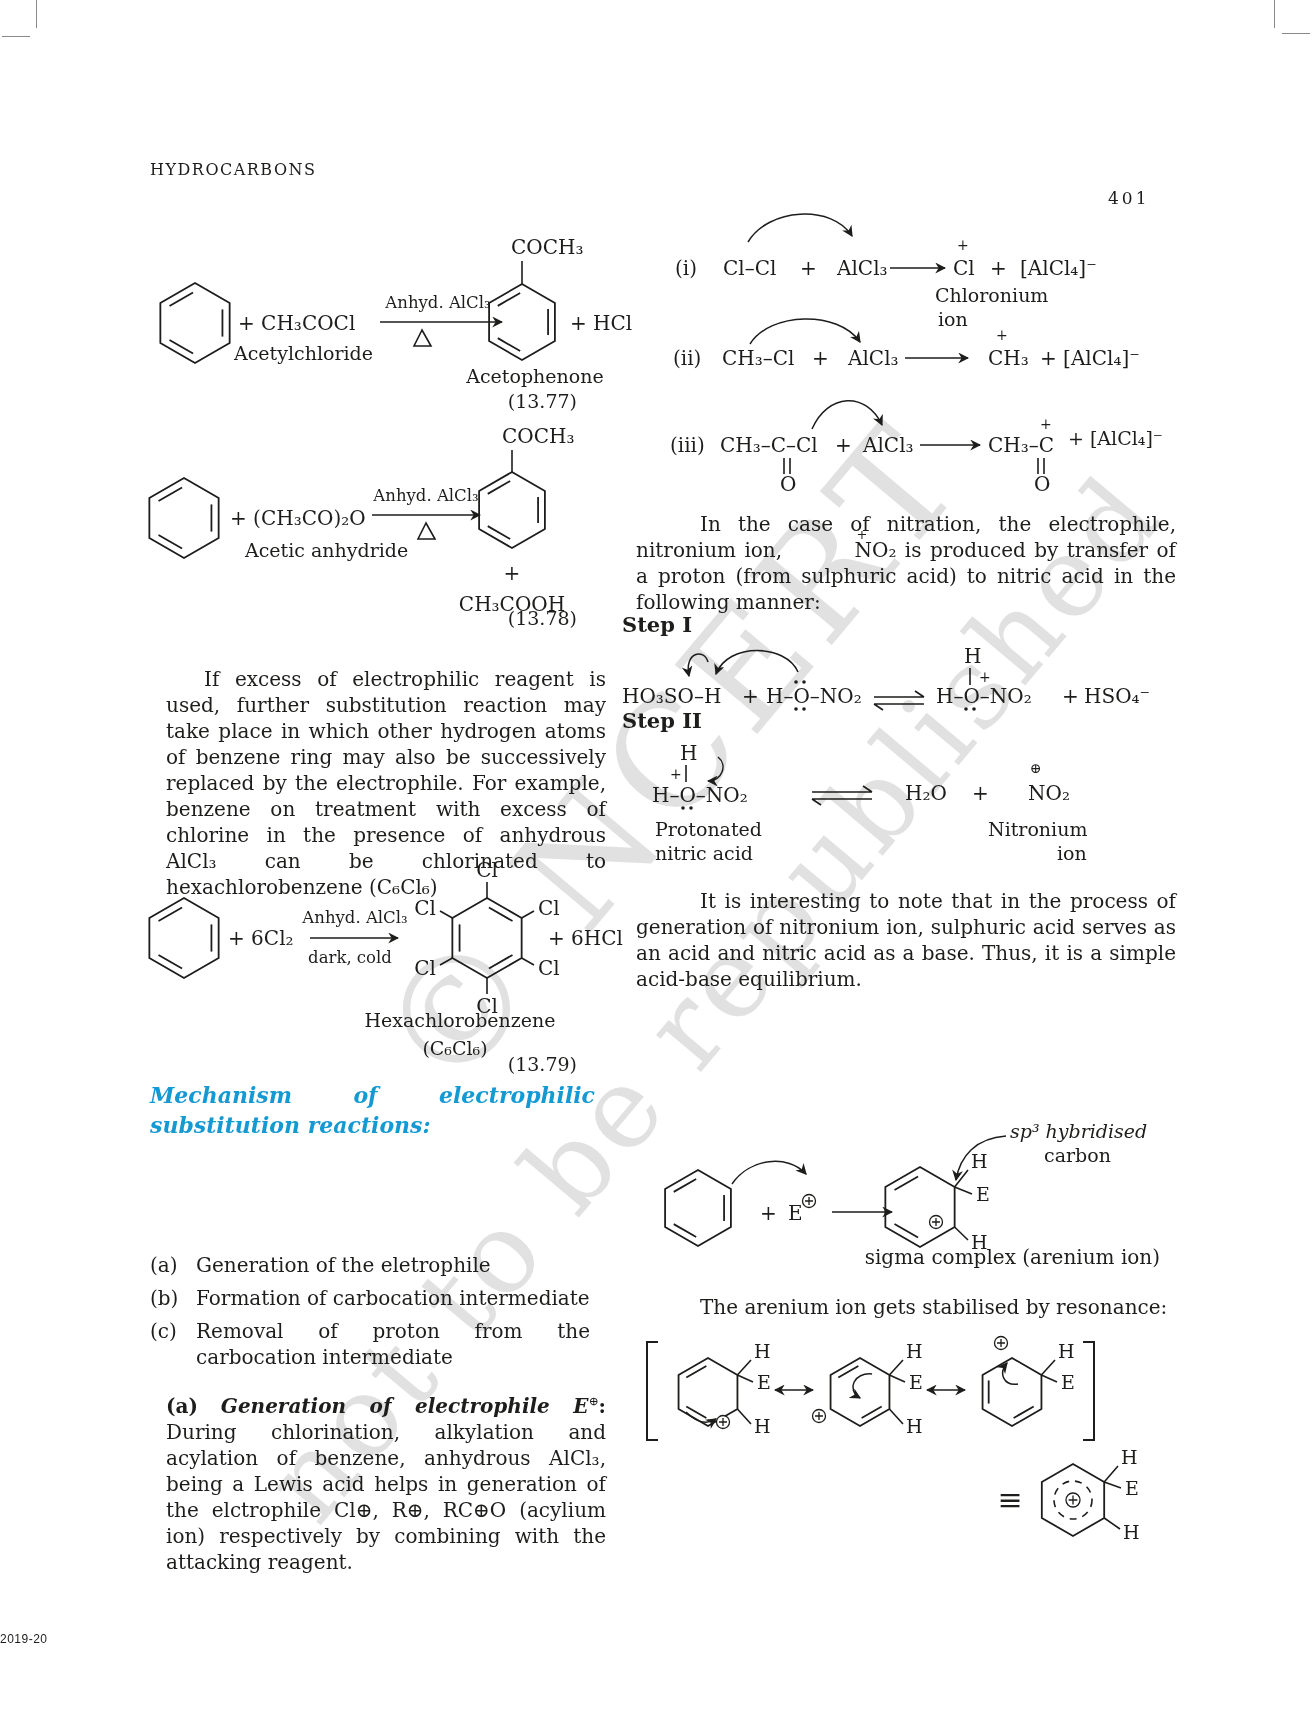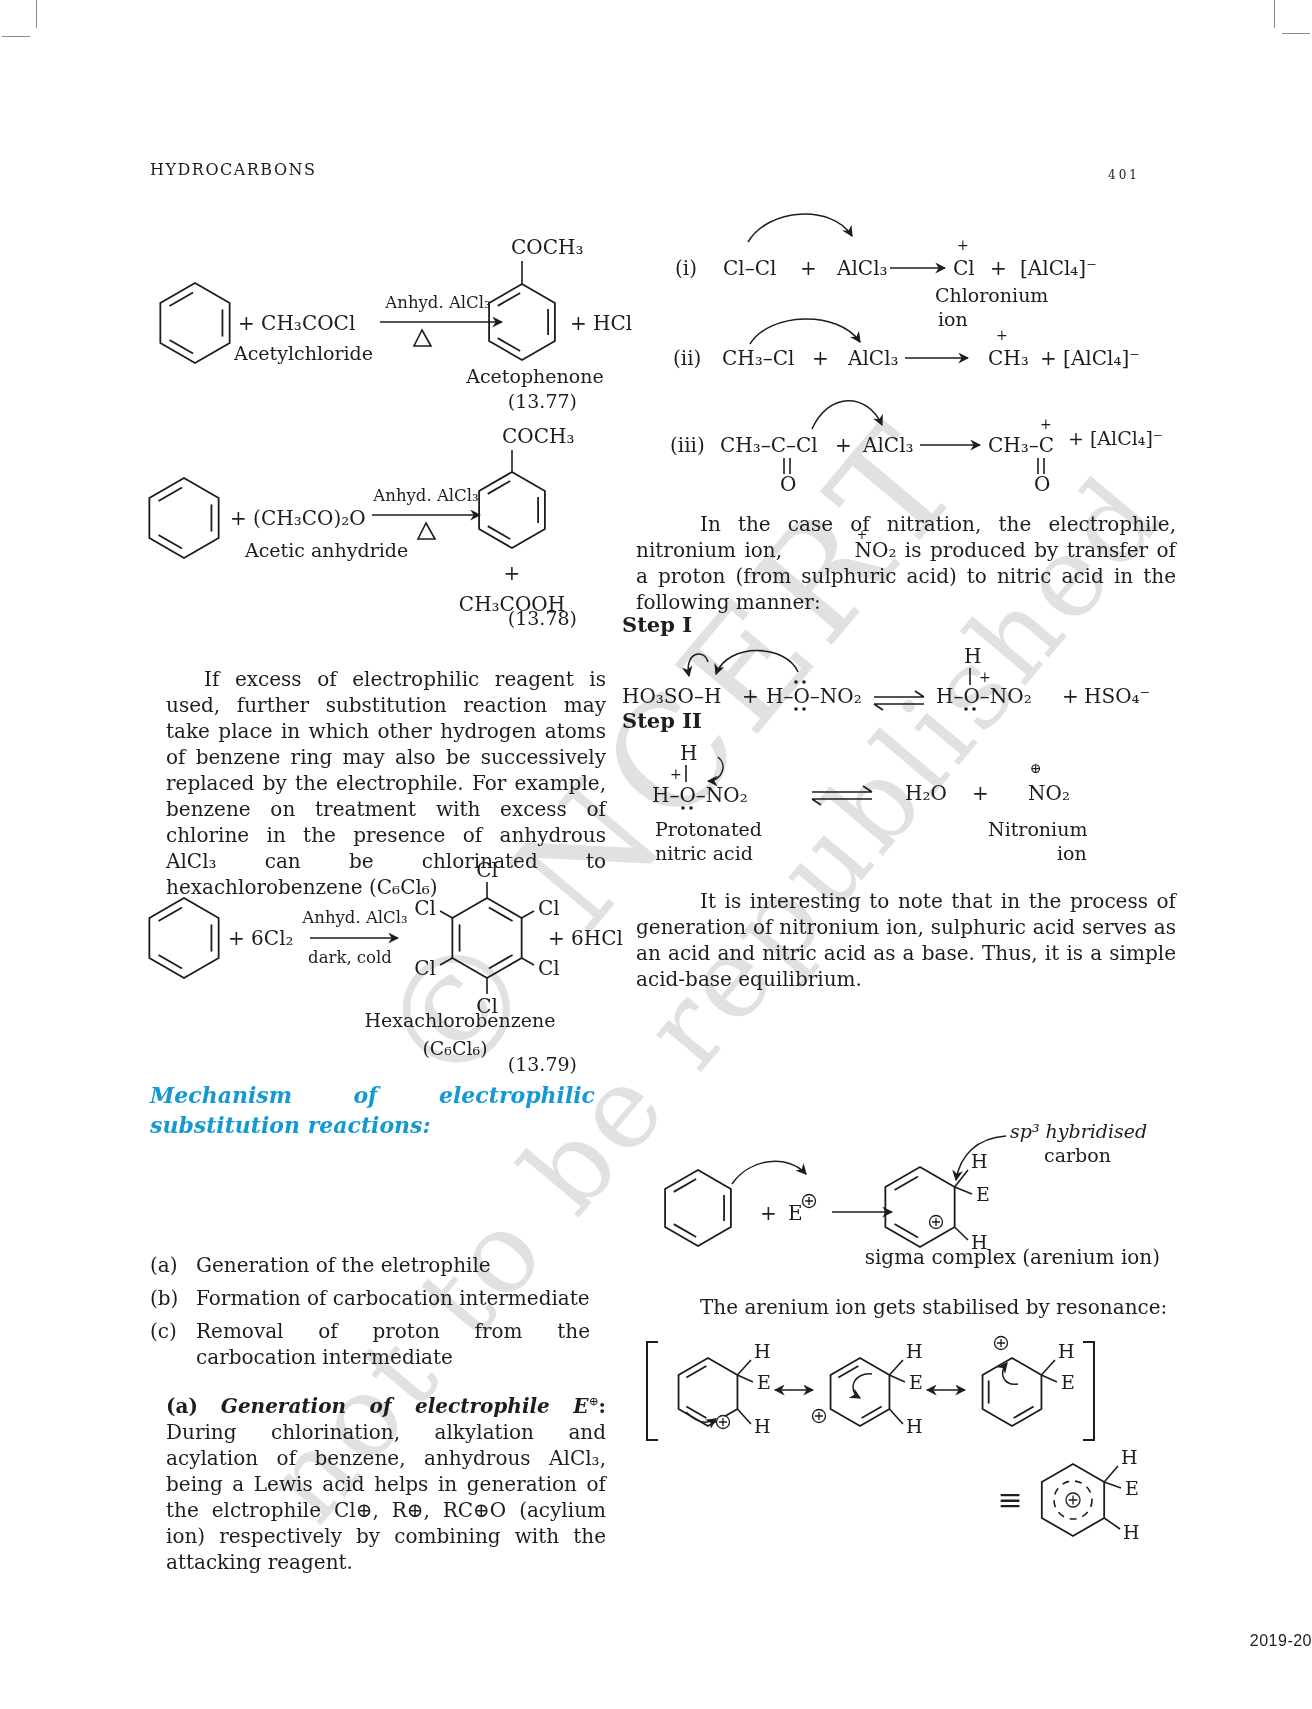--- a/index.html
+++ b/index.html
@@ -1,40 +1,40 @@
 <!DOCTYPE html>
 <html><head>
 <meta charset="utf-8">
 <style>
   html,body{margin:0;padding:0;background:#e9e9e9;}
   #page{position:relative;width:1312px;height:1709px;background:#ffffff;overflow:hidden;
         font-family:"DejaVu Serif","DejaVu Sans",serif;color:#1d1d1b;}
   .abs{position:absolute;}
   .crop{position:absolute;background:#8a8a8a;}
   .hdr-title{position:absolute;left:150px;top:160px;font-size:16px;letter-spacing:1.5px;}
-  .hdr-page{position:absolute;left:1108px;top:168px;font-size:12px;letter-spacing:3px;}
+  .hdr-page{position:absolute;left:1108px;top:188px;font-size:17px;letter-spacing:3px;}
   .col-left{width:440px;}
   .col-right{width:540px;}
   p.body{margin:16px;font-size:20px;line-height:26px;text-align:justify;}
   .indent{text-indent:38px;}
   .indent-r{text-indent:64px;}
   .blue-head{position:absolute;left:150px;top:1080px;width:445px;color:#1499d3;
              font-size:22px;line-height:30px;font-weight:bold;font-style:italic;text-align:justify;margin:0;}
   .list-row{display:flex;font-size:20px;line-height:26px;margin-bottom:7px;}
   .list-marker{width:46px;flex:none;}
   .list-text{flex:1;text-align:justify;}
   .step-label{position:absolute;font-weight:bold;font-size:21px;text-align:center;}
   .caption{position:absolute;left:620px;width:540px;text-align:center;font-size:20px;}
   .nstack{position:relative;display:inline-block;line-height:normal;}
   .nstack .chg{position:absolute;top:-11px;left:2px;font-size:13px;}
   .wm{position:absolute;color:#c4c4c4;opacity:0.5;white-space:nowrap;transform-origin:0 0;
       transform:rotate(-50deg);z-index:0;font-family:"DejaVu Serif",serif;}
   .content{position:absolute;inset:0;z-index:1;}
-  .footer{position:absolute;left:0;top:1632px;width:100%;text-align:right;
-          font-family:"Liberation Sans","DejaVu Sans",sans-serif;font-size:16px;letter-spacing:0.5px;}
+  .footer{position:absolute;left:0;top:1632px;width:100%;text-align:left;
+          font-family:"Liberation Sans","DejaVu Sans",sans-serif;font-size:12px;letter-spacing:0.5px;}
   svg{overflow:visible;}
   svg text{font-family:"DejaVu Serif","DejaVu Sans",serif;fill:#1d1d1b;font-size:20px;}
   svg text.f-label{font-size:19px;}
   svg text.f-cond{font-size:16.5px;}
   svg text.f-sup{font-size:14px;}
   svg text.f-big{font-size:30px;}
   [data-ring] path,[data-ring] line{stroke:#1d1d1b;stroke-width:1.8;fill:none;}
   .bond{stroke:#1d1d1b;stroke-width:1.6;fill:none;}
   .curve{stroke:#1d1d1b;stroke-width:1.5;fill:none;marker-end:url(#ah);}
   .arrow{stroke:#1d1d1b;stroke-width:1.6;fill:none;marker-end:url(#ah);}

